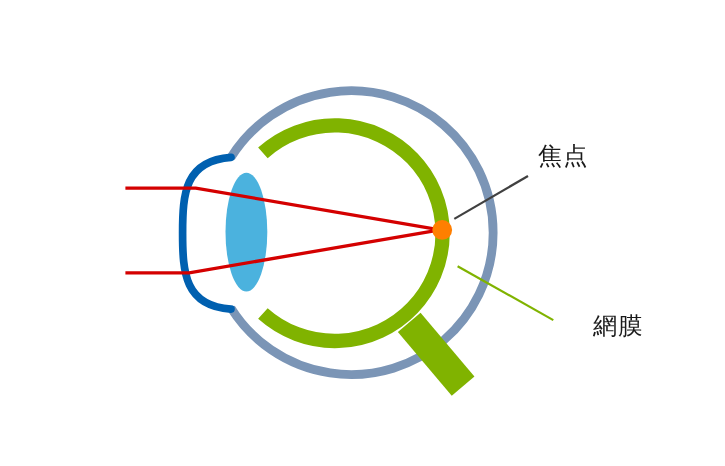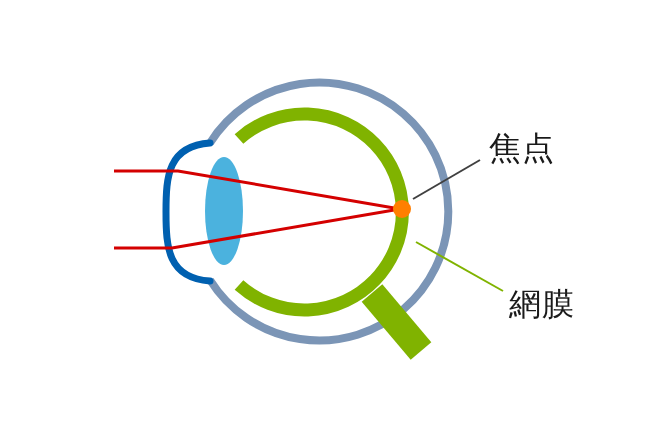--- a/index.html
+++ b/index.html
@@ -1,18 +1,18 @@
 <!DOCTYPE html>
 <html><head>
 <meta charset="utf-8">
 <style>
   html, body { margin:0; padding:0; background:#ffffff; }
   body { width:659px; height:424px; position:relative; overflow:hidden; font-family:"DejaVu Sans", sans-serif; }
   svg { position:absolute; left:0; top:0; }
-  .label { position:absolute; font-size:32px; color:#1a1a1a; line-height:1; letter-spacing:1px; }
+  .label { position:absolute; font-size:22px; color:#1a1a1a; line-height:1; letter-spacing:1px; }
 </style>
 </head>
 <body>
 
 <svg width="659" height="424" viewBox="0 0 659 424">
 
   <path d="M 210 143 A 129 129 0 1 1 210 280" fill="none" stroke="#7b95b6" stroke-width="8"></path>
 
   <path d="M 239 139 A 98 98 0 1 1 239 285" fill="none" stroke="#80b300" stroke-width="13"></path>
 
@@ -25,13 +25,13 @@
   <polyline points="114,171 178,171 400,209" fill="none" stroke="#d40000" stroke-width="3"></polyline>
   <polyline points="114,248 172,248 400,209" fill="none" stroke="#d40000" stroke-width="3"></polyline>
 
   <line x1="413" y1="199" x2="480" y2="160" stroke="#404040" stroke-width="2"></line>
   <line x1="416" y1="242" x2="503" y2="291" stroke="#80b300" stroke-width="2"></line>
 
   <circle cx="402" cy="209" r="9" fill="#ff7f00"></circle>
 </svg>
 
 <div class="label" style="left:489px; top:132px;">焦点</div>
-<div class="label" style="left:509px; top:288px;">網膜</div>
+<div class="label" style="left:539px; top:288px;font-family:Liberation Mono, monospace;">網膜</div>
 
 </body></html>

